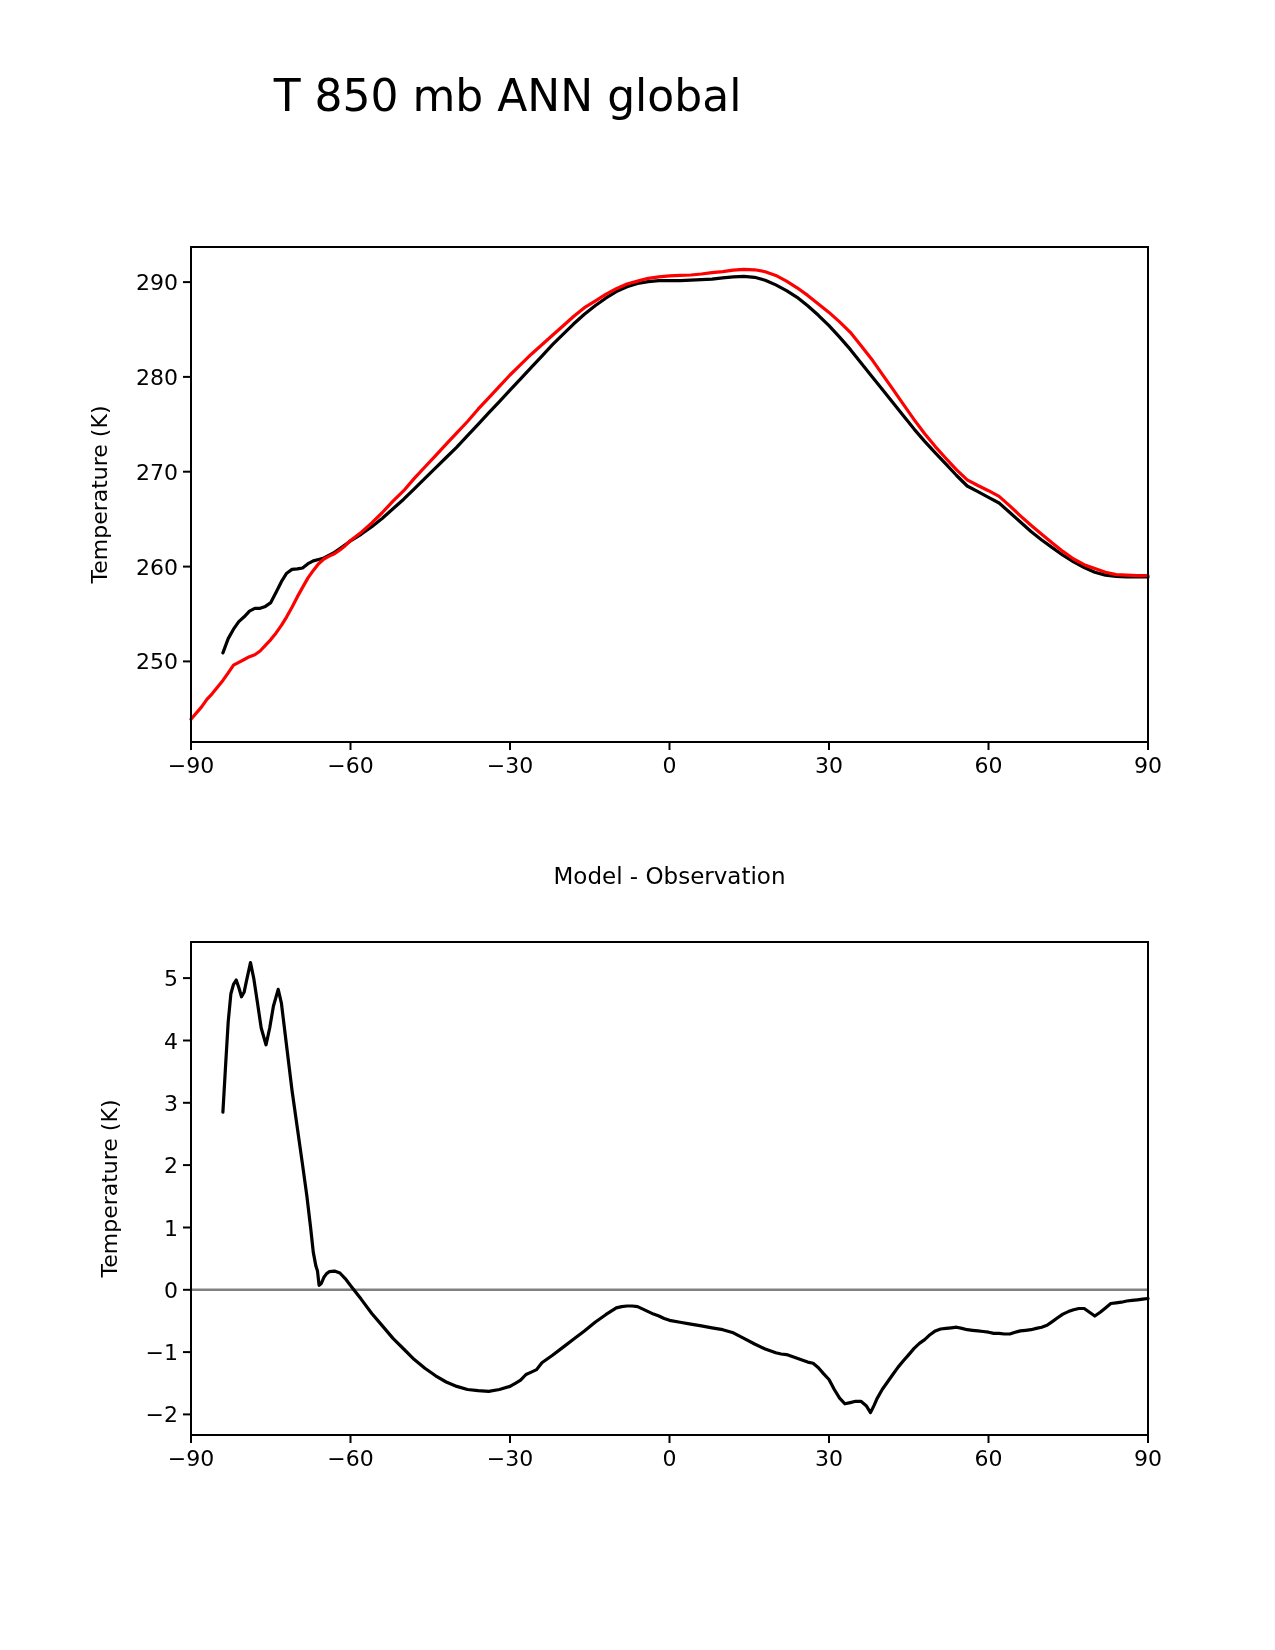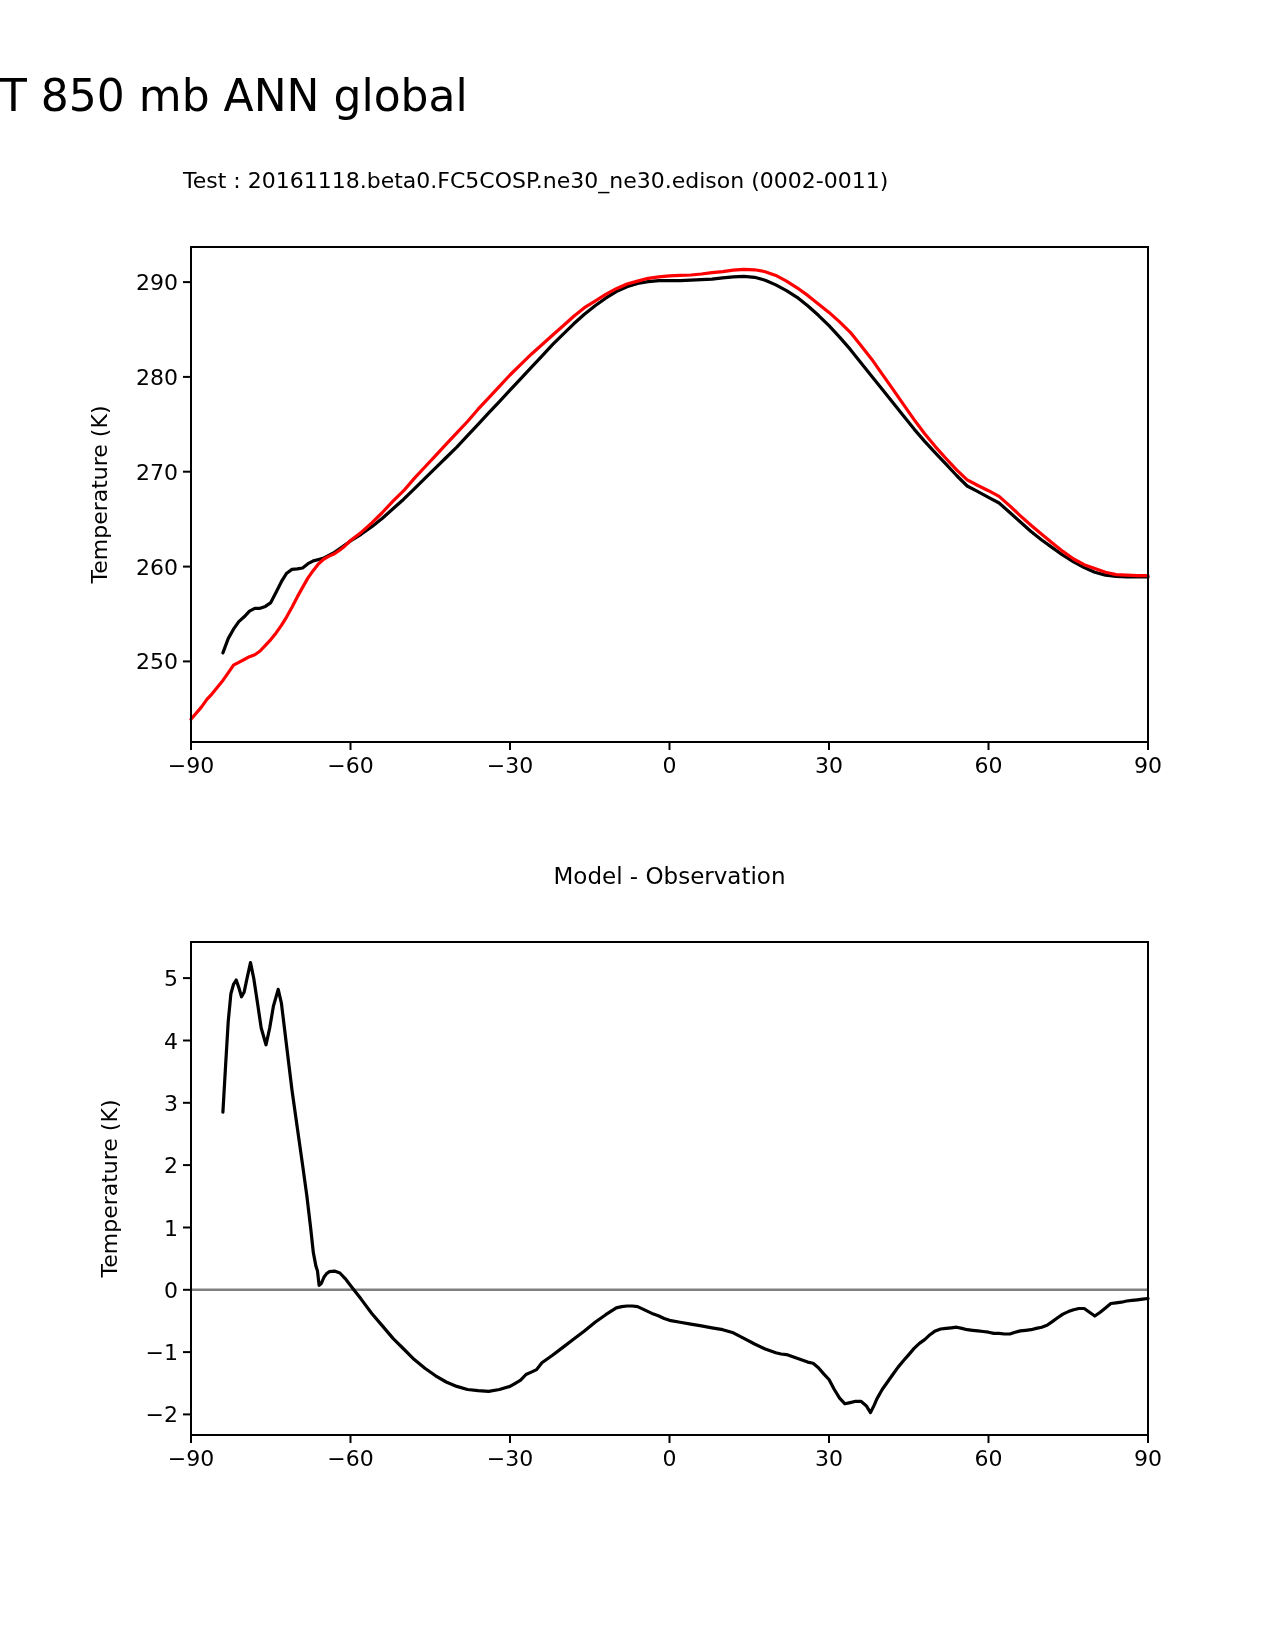--- a/index.html
+++ b/index.html
@@ -1,32 +1,31 @@
 <!DOCTYPE html>
 <html><head>
 <meta charset="utf-8">
 <style>
   html,body { margin:0; padding:0; background:#ffffff; }
   .page { position:relative; width:1275px; height:1650px; background:#ffffff;
           font-family:"DejaVu Sans", sans-serif; overflow:hidden; }
-  .fig-title { position:absolute; top:70px; left:0; width:1015px; text-align:left;
+  .fig-title { position:absolute; top:70px; left:0; width:1015px; text-align:center;
                font-size:44px; color:#000; white-space:nowrap; }
   .subtitle  { position:absolute; left:183px; font-size:22px; white-space:nowrap; }
   .subtitle.test { top:168px; }
   .subtitle.ref  { top:199px; }
   svg.charts { position:absolute; left:0; top:0; }
   .tick    { font-family:"DejaVu Sans", sans-serif; font-size:22px; fill:#000; }
   .axtitle { font-family:"DejaVu Sans", sans-serif; font-size:23px; fill:#000; }
 </style>
 </head>
 <body>
 
 <div class="page">
   <div class="fig-title">T 850 mb ANN global</div>
-  <div class="subtitle test" id="subtitle-test" style="color: rgb(0, 0, 0);">Test : 20161118.beta0.FC5COSP.ne30_ne30.edison (0002-0011)</div>
   <svg class="charts" width="1275" height="1650" viewBox="0 0 1275 1650">
     <g id="chart0">
         <polyline points="222.9,652.9 228.2,638.6 233.5,629.2 238.8,621.6 244.2,616.8 249.5,611.1 254.8,608.3 260.1,608.3 265.4,606.4 270.8,602.6 276.1,592.2 281.4,581.7 286.7,573.2 292.0,569.4 297.3,568.9 302.6,568.0 308.0,563.7 313.3,560.9 318.6,559.5 323.9,558.0 329.2,555.2 334.5,552.3 339.9,548.6 345.2,544.8 350.5,541.0 361.1,534.3 371.8,526.7 382.4,518.2 393.0,508.7 403.7,499.2 414.3,488.8 424.9,478.4 435.6,467.9 446.2,457.5 456.8,447.1 467.5,435.7 478.1,424.3 488.7,412.9 499.4,401.6 510.0,390.2 520.6,378.8 531.3,367.4 541.9,356.1 552.5,344.7 563.2,334.2 573.8,323.8 584.4,314.3 595.1,305.8 605.7,298.2 616.3,291.6 627.0,286.8 637.6,283.5 648.2,281.6 658.9,280.7 669.5,280.7 680.1,280.7 690.8,280.2 701.4,279.7 712.0,279.2 722.7,277.8 733.3,276.9 743.9,276.4 754.6,277.3 765.2,280.2 775.8,284.9 786.5,290.6 797.1,297.3 807.7,305.8 818.4,315.3 829.0,325.7 839.6,337.1 850.3,349.4 860.9,362.7 871.5,376.0 882.2,389.2 892.8,402.5 903.4,415.8 914.1,429.1 924.7,441.4 935.3,452.8 946.0,464.2 956.6,475.5 967.2,486.0 977.9,491.7 988.5,497.3 999.1,503.0 1009.8,512.5 1020.4,522.0 1031.0,531.5 1041.7,540.0 1052.3,547.6 1062.9,555.2 1073.6,561.8 1084.2,567.5 1094.8,572.3 1105.5,575.1 1116.1,576.5 1126.7,577.0 1137.4,577.0 1148.0,577.0" fill="none" stroke="#000000" stroke-width="3.2" stroke-linejoin="round" stroke-linecap="round"></polyline>
         <polyline points="191.0,719.2 201.6,706.9 206.9,699.3 212.3,693.6 217.6,687.0 222.9,680.4 228.2,672.8 233.5,665.2 238.8,662.3 244.2,659.5 249.5,656.7 254.8,654.8 260.1,651.0 265.4,645.3 270.8,639.6 276.1,632.9 281.4,625.4 286.7,616.8 292.0,607.3 297.3,596.9 302.6,587.4 308.0,577.9 313.3,570.4 318.6,563.7 323.9,559.0 329.2,556.1 334.5,553.8 339.9,550.0 345.2,545.7 350.5,540.5 361.1,532.4 371.8,522.9 382.4,512.5 393.0,501.1 403.7,490.7 414.3,478.4 424.9,467.0 435.6,455.6 446.2,444.2 456.8,432.9 467.5,421.5 478.1,409.2 488.7,397.8 499.4,386.4 510.0,375.0 520.6,364.6 531.3,354.2 541.9,344.7 552.5,335.2 563.2,325.7 573.8,316.2 584.4,307.7 595.1,301.1 605.7,294.4 616.3,288.7 627.0,284.0 637.6,281.1 648.2,278.3 658.9,276.9 669.5,275.9 680.1,275.4 690.8,275.0 701.4,274.0 712.0,272.6 722.7,271.7 733.3,270.2 743.9,269.3 754.6,269.8 765.2,271.7 775.8,275.4 786.5,281.1 797.1,287.8 807.7,295.4 818.4,303.9 829.0,312.4 839.6,321.9 850.3,332.3 860.9,345.6 871.5,358.9 882.2,374.1 892.8,389.2 903.4,404.4 914.1,419.6 924.7,433.8 935.3,446.6 946.0,458.5 956.6,469.8 967.2,479.8 977.9,485.5 988.5,490.7 999.1,496.4 1009.8,505.9 1020.4,515.8 1031.0,525.3 1041.7,534.3 1052.3,542.9 1062.9,551.4 1073.6,559.0 1084.2,564.7 1094.8,568.5 1105.5,572.3 1116.1,574.6 1126.7,575.1 1137.4,575.6 1148.0,575.6" fill="none" stroke="#ff0000" stroke-width="3.2" stroke-linejoin="round" stroke-linecap="round"></polyline>
         <rect x="191" y="247" width="957" height="495" fill="none" stroke="#000000" stroke-width="2"></rect>
         <line x1="191.0" x2="191.0" y1="742" y2="750" stroke="#000000" stroke-width="2"></line>
         <text x="191.0" y="773" text-anchor="middle" class="tick">−90</text>
         <line x1="350.5" x2="350.5" y1="742" y2="750" stroke="#000000" stroke-width="2"></line>
         <text x="350.5" y="773" text-anchor="middle" class="tick">−60</text>
         <line x1="510.0" x2="510.0" y1="742" y2="750" stroke="#000000" stroke-width="2"></line>

